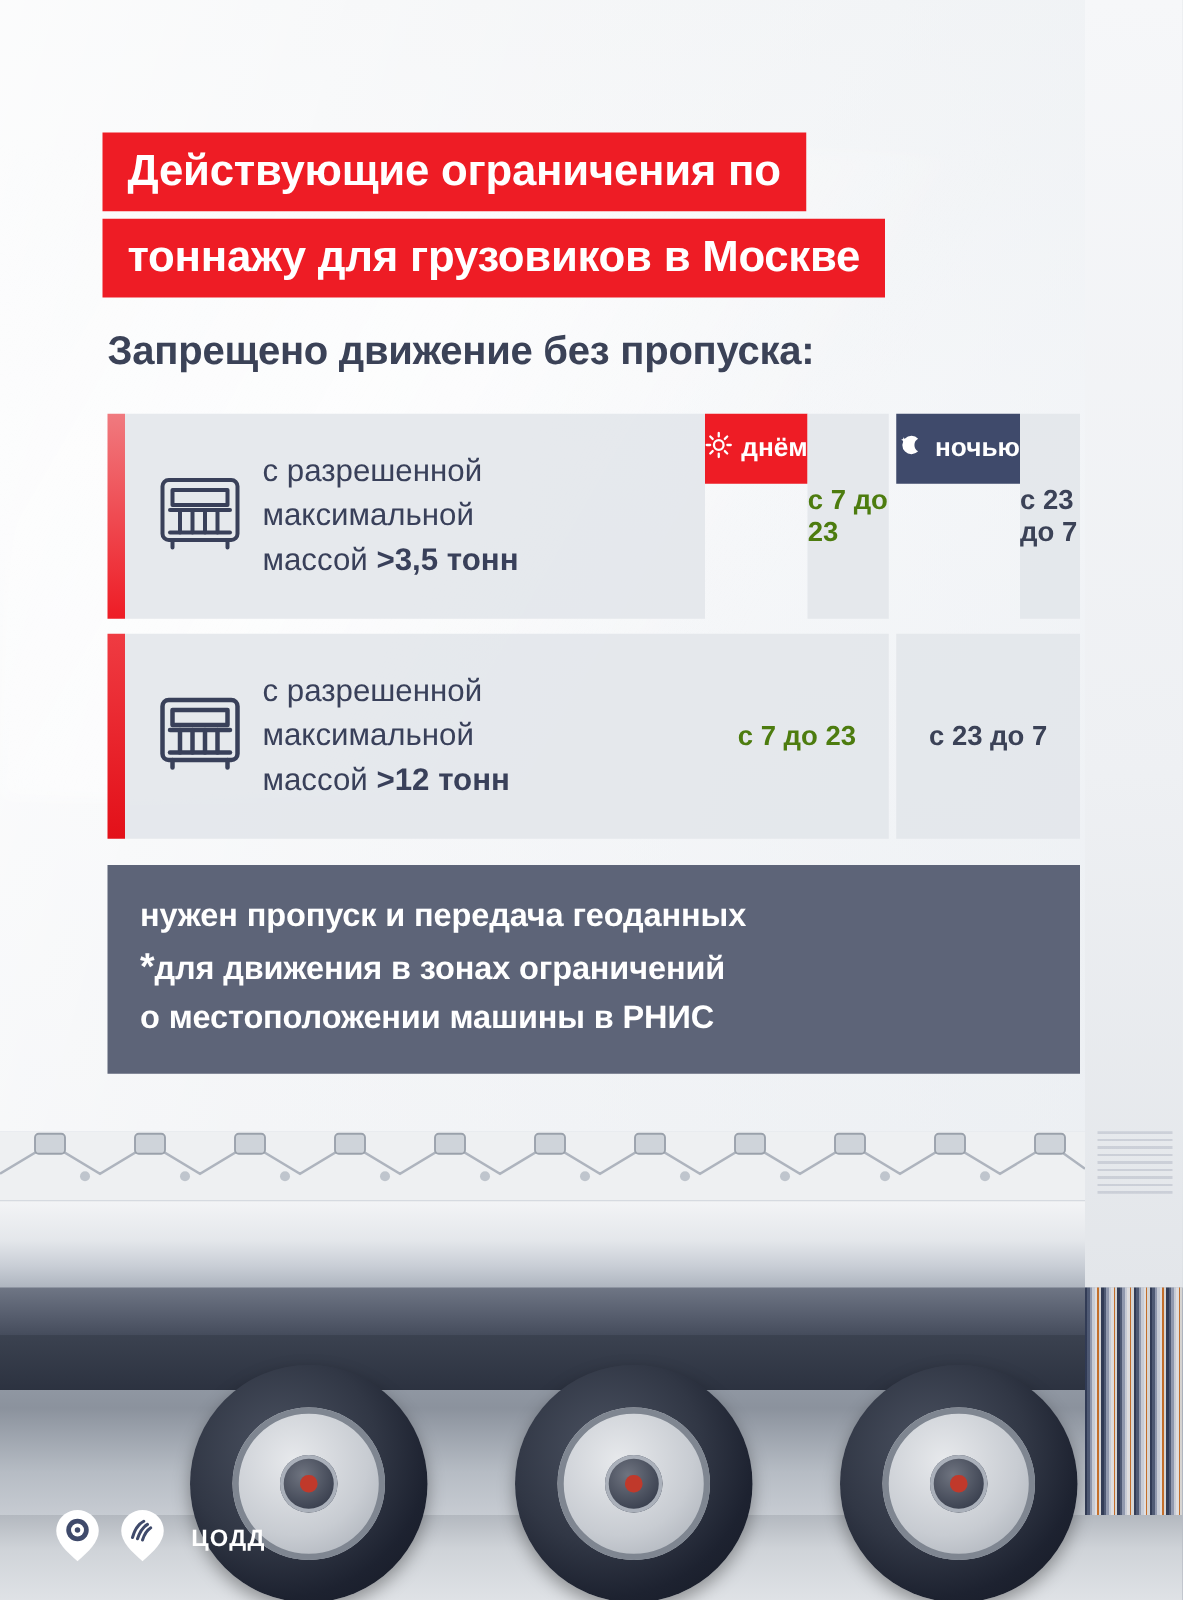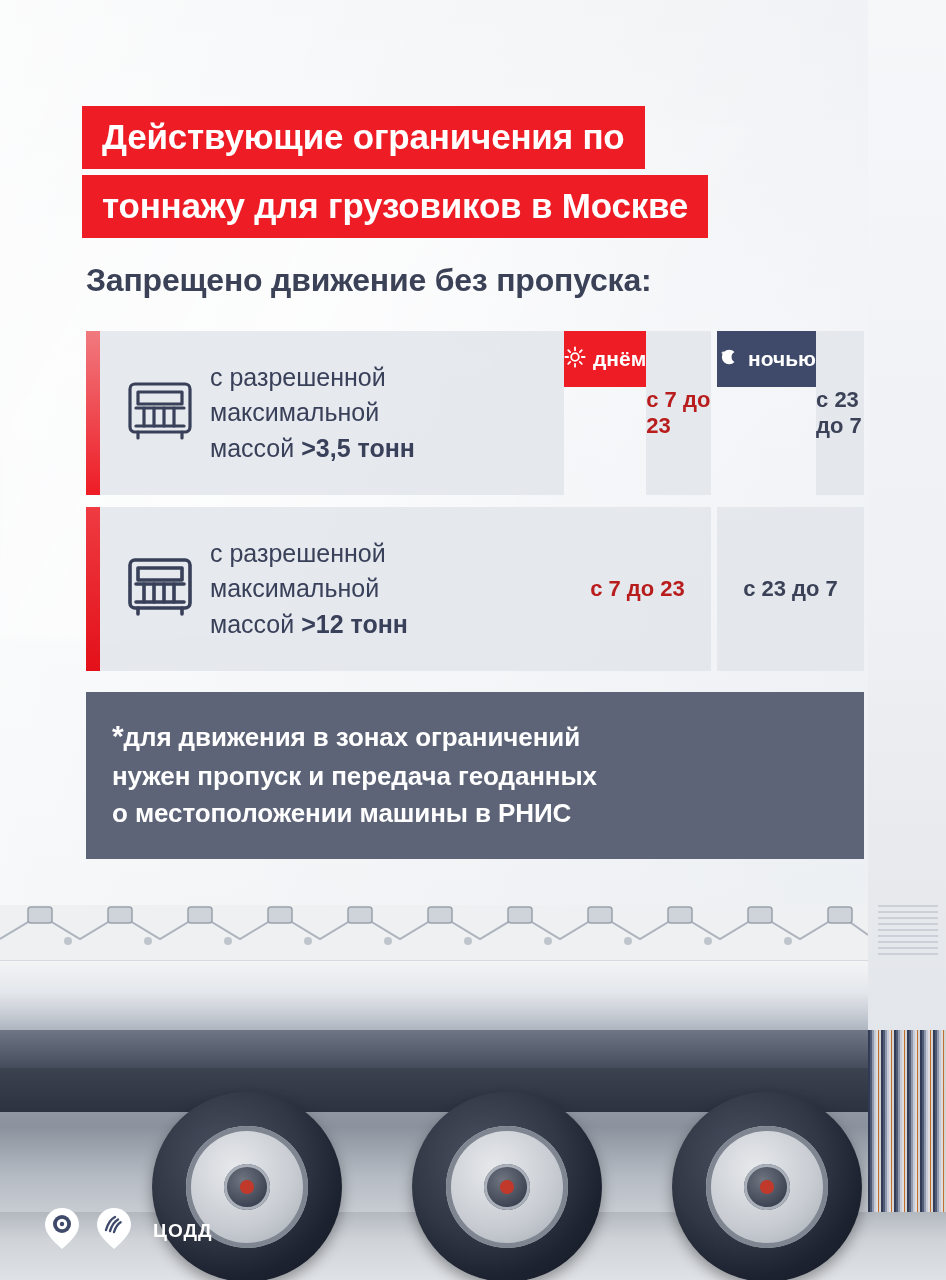--- a/index.html
+++ b/index.html
@@ -177,21 +177,21 @@
   .head {
     height: 56px; display: flex; align-items: center; justify-content: center;
     gap: 7px; font-size: 21px; font-weight: bold;
   }
   .time-col .body {
     flex: 1;
     background: rgba(226,229,234,0.86);
     display: flex; align-items: center; justify-content: center;
     font-size: 22px; font-weight: bold;
   }
-  .time-col.day .body { color: #b91c1c; }
+  .time-col.day .body { color: #4d7c0f; }
   .time-col.night .body { color: #3b4257; }
   .sep { width: 6px; background: transparent; }
 
   .note {
     position: absolute; left: 86px; top: 664px; width: 778px;
     background: #5d6478;
     color: #ffffff;
     padding: 22px 26px 26px 26px;
     font-size: 26px; line-height: 1.45; font-weight: bold;
     letter-spacing: -0.1px;
@@ -357,22 +357,22 @@
           <div class="body" style="height:100%;">с 7 до 23</div>
         </div>
         <div class="sep"></div>
         <div class="time-col night">
           <div class="body" style="height:100%;">с 23 до 7</div>
         </div>
       </div>
     </div>
 
     <div class="note">
+      <div>нужен пропуск и передача геоданных</div>
       <div><span class="star">*</span><span>для движения в зонах ограничений</span></div>
-      <div>нужен пропуск и передача геоданных</div>
       <div>о местоположении машины в РНИС</div>
     </div>
 
     <div class="logo">
       <span>
         <svg width="112" height="46" viewBox="0 0 112 46">
           <path d="M22 2c-9.4 0-17 7.4-17 16.6 0 9 7.9 16.4 17 24.4 9.1-8 17-15.4 17-24.4C39 9.4 31.4 2 22 2z" fill="#fff"></path>
           <circle cx="22" cy="18" r="9" fill="#3f4a6b"></circle>
           <circle cx="22" cy="18" r="5.2" fill="#fff"></circle>
           <circle cx="22" cy="18" r="2.2" fill="#3f4a6b"></circle>

